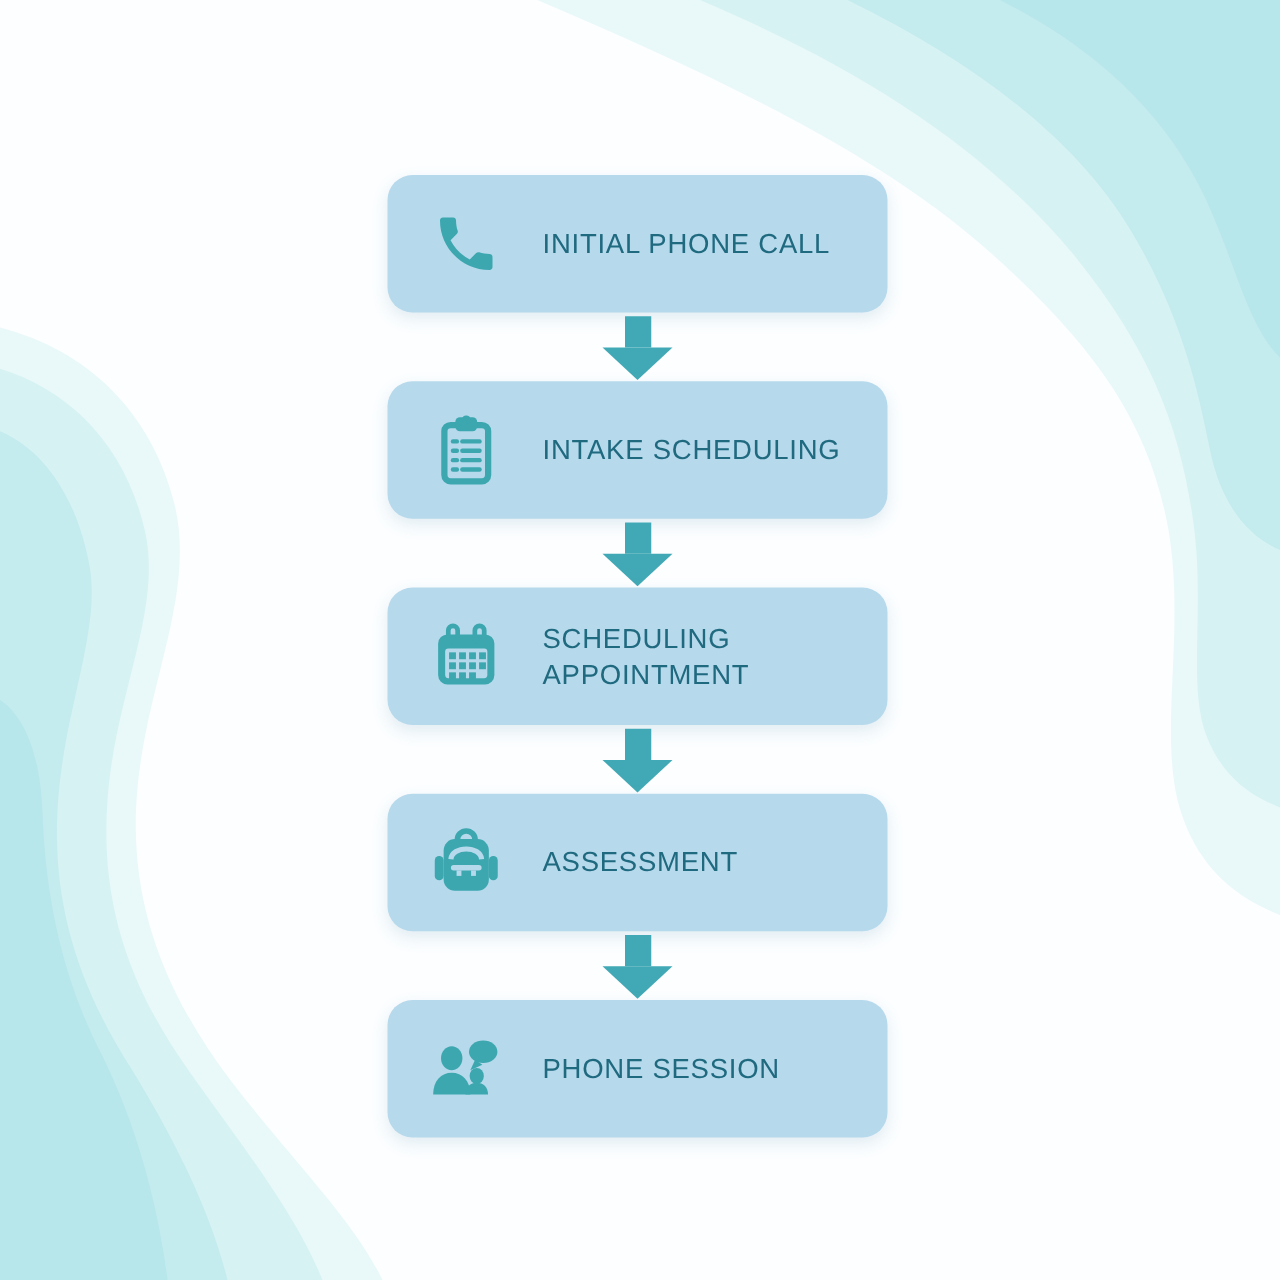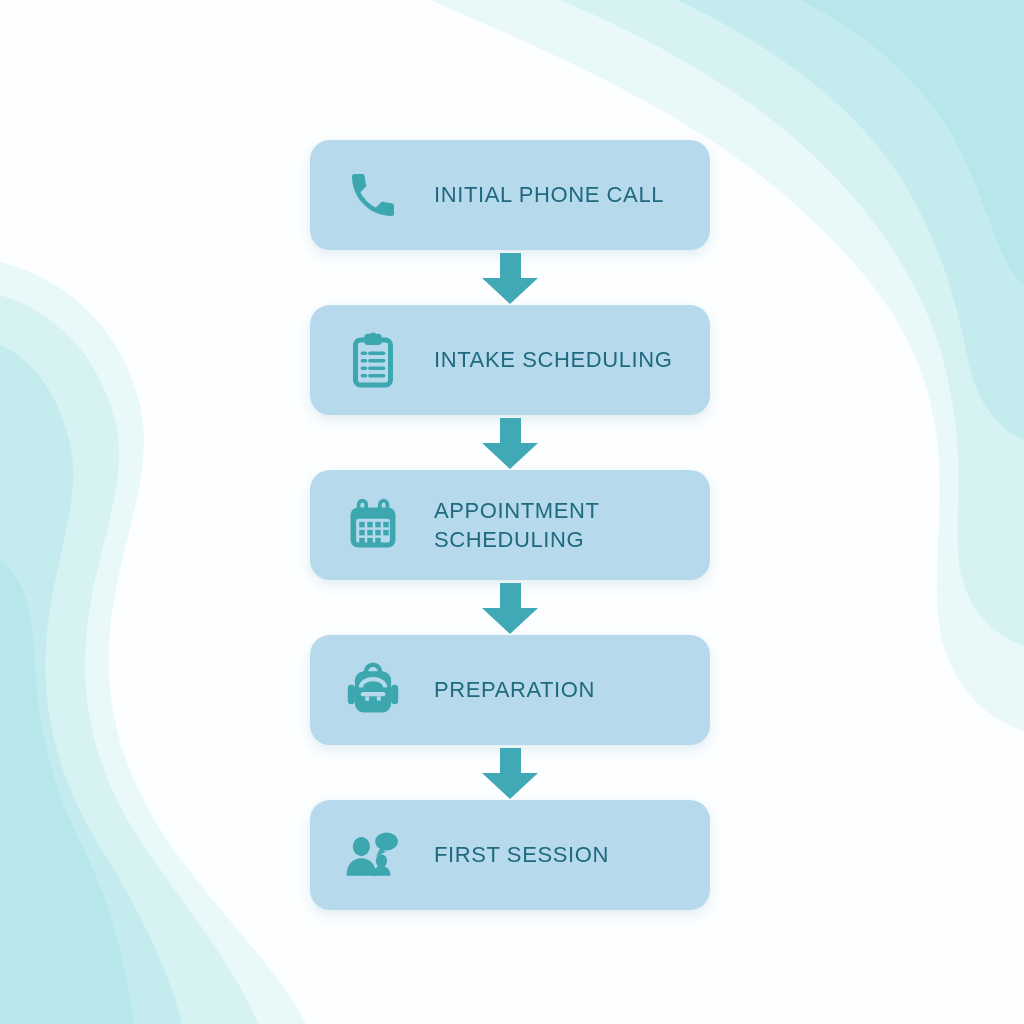--- a/index.html
+++ b/index.html
@@ -142,22 +142,22 @@
             <rect x="19.4" y="27.9" width="4.4" height="4.4"></rect>
             <rect x="25.8" y="27.9" width="4.4" height="4.4"></rect>
             <rect x="32.2" y="27.9" width="4.4" height="4.4"></rect>
           <rect x="13" y="34.3" width="4.4" height="4.4"></rect>
             <rect x="19.4" y="34.3" width="4.4" height="4.4"></rect>
             <rect x="25.8" y="34.3" width="4.4" height="4.4"></rect>
         </g>
       </svg>
     </div>
     <div class="step-label">
+      <span>SCHEDULING</span>
       <span>APPOINTMENT</span>
-      <span>SCHEDULING</span>
     </div>
   </div>
 
   <div class="arrow">
     <div class="stem"></div>
       <div class="head"></div>
   </div>
 
   <div class="step">
     <div class="step-icon">
@@ -166,38 +166,38 @@
         <rect x="10" y="9.5" width="28" height="32" rx="7" fill="var(--icon-teal)"></rect>
         <rect x="4.5" y="20" width="5.5" height="15" rx="2.7" fill="var(--icon-teal)"></rect>
         <rect x="38" y="20" width="5.5" height="15" rx="2.7" fill="var(--icon-teal)"></rect>
         <path d="M14.5 22 C15 13.5 33 13.5 33.5 22" fill="none" stroke="var(--step-fill)" stroke-width="3.2"></path>
         <rect x="14.5" y="25.5" width="19" height="3.4" rx="1.7" fill="var(--step-fill)"></rect>
         <rect x="18" y="28.9" width="3" height="3.4" fill="var(--step-fill)"></rect>
         <rect x="27" y="28.9" width="3" height="3.4" fill="var(--step-fill)"></rect>
       </svg>
     </div>
     <div class="step-label">
-      <span>PREPARATION</span>
+      <span>ASSESSMENT</span>
     </div>
   </div>
 
   <div class="arrow">
     <div class="stem"></div>
       <div class="head"></div>
   </div>
 
   <div class="step">
     <div class="step-icon">
       <svg width="62" height="62" viewBox="0 0 48 48" fill="var(--icon-teal)">
         <ellipse cx="15" cy="17.5" rx="6.6" ry="7.4"></ellipse>
         <path d="M3.5 40 C3.5 31.5 8.5 26.5 15 26.5 C21.5 26.5 26.5 31.5 26.5 40 Z"></path>
         <ellipse cx="30.5" cy="28.5" rx="4.4" ry="5"></ellipse>
         <path d="M23.5 40 C23.5 35.2 26.5 32.6 30.5 32.6 C34.5 32.6 37.5 35.2 37.5 40 Z"></path>
         <ellipse cx="34.5" cy="13.5" rx="8.8" ry="7"></ellipse>
         <path d="M29.5 18.5 L26.5 25 L34 21.5 Z"></path>
       </svg>
     </div>
     <div class="step-label">
-      <span>FIRST SESSION</span>
+      <span>PHONE SESSION</span>
     </div>
   </div>
 
 </div>
 
 </body></html>

